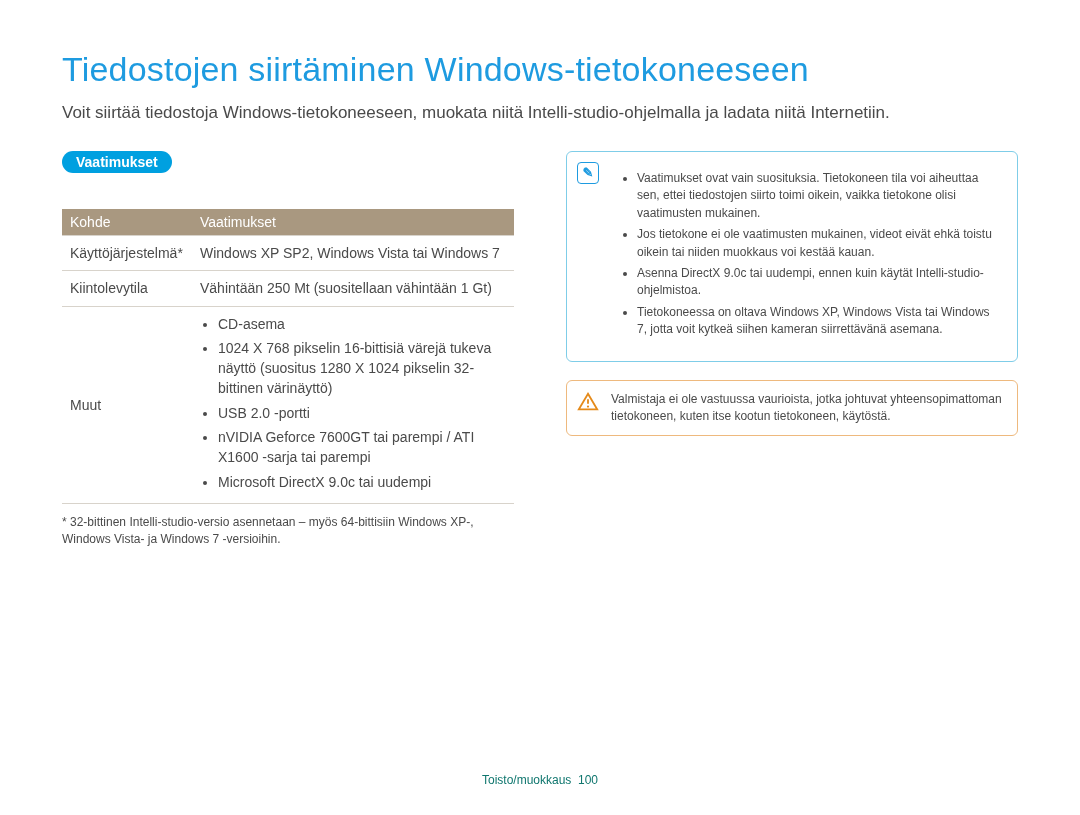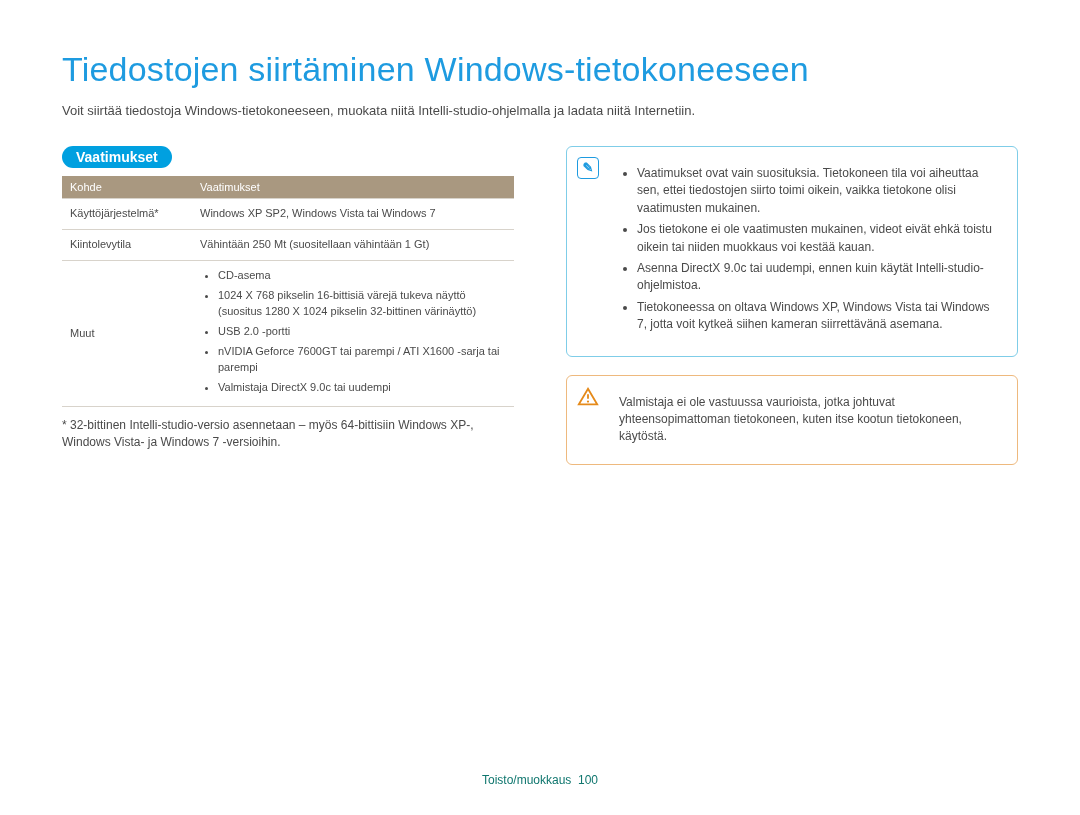--- a/index.html
+++ b/index.html
@@ -17,21 +17,21 @@
     padding: 50px 62px 30px 62px;
   }
   h1 {
     font-weight: 400;
     color: #1e9be0;
     font-size: 34px;
     margin: 0 0 14px 0;
     letter-spacing: .2px;
   }
   .intro {
-    font-size: 13px;
+    font-size: 17px;
     margin: 0 0 28px 0;
   }
   .cols {
     display: flex;
     gap: 52px;
     align-items: flex-start;
   }
   .left, .right {
     flex: 1 1 50%;
   }
@@ -41,21 +41,22 @@
     color: #fff;
     border-radius: 12px;
     padding: 3px 14px;
     font-size: 14px;
     font-weight: 600;
     margin-bottom: 8px;
   }
   table {
     width: 100%;
     border-collapse: collapse;
-    font-size: 11px;
+    font-size: 14px;
+    margin-top: 28px;
   }
   thead th {
     background: #a99880;
     color: #fff;
     text-align: left;
     font-weight: 400;
     padding: 5px 8px;
     border-bottom: 1px solid #d8d3cb;
   }
   thead th:first-child { width: 130px; }
@@ -84,21 +85,21 @@
     border-radius: 6px;
     padding: 10px 14px 10px 10px;
     font-size: 12px;
     line-height: 1.45;
     margin-bottom: 18px;
   }
   .note-box { border-color: #7fcde8; }
   .warn-box { border-color: #eeb97e; }
   .note-box ul { margin: 8px; padding-left: 18px; }
   .note-box li { margin-bottom: 4px; }
-  .warn-box p { margin:8px; }
+  .warn-box p { margin:0; }
   .icon-badge {
     flex: 0 0 22px;
     width:22px; height:22px;
     border-radius: 4px;
     display:flex;
     align-items:center;
     justify-content:center;
     font-weight:700;
   }
   .note-icon {
@@ -145,21 +146,21 @@
             <td>Vähintään 250 Mt (suositellaan vähintään 1 Gt)</td>
           </tr>
           <tr>
             <td>Muut</td>
             <td>
               <ul>
                 <li>CD-asema</li>
                 <li>1024 X 768 pikselin 16-bittisiä värejä tukeva näyttö (suositus 1280 X 1024 pikselin 32-bittinen värinäyttö)</li>
                 <li>USB 2.0 -portti</li>
                 <li>nVIDIA Geforce 7600GT tai parempi / ATI X1600 -sarja tai parempi</li>
-                <li>Valmistaja DirectX 9.0c tai uudempi</li>
+                <li>Microsoft DirectX 9.0c tai uudempi</li>
               </ul>
             </td>
           </tr>
         </tbody>
       </table>
 
       <div class="footnote">* 32-bittinen Intelli-studio-versio asennetaan – myös 64-bittisiin Windows XP-, Windows Vista- ja Windows 7 -versioihin.</div>
     </div>
 
     <div class="right">

